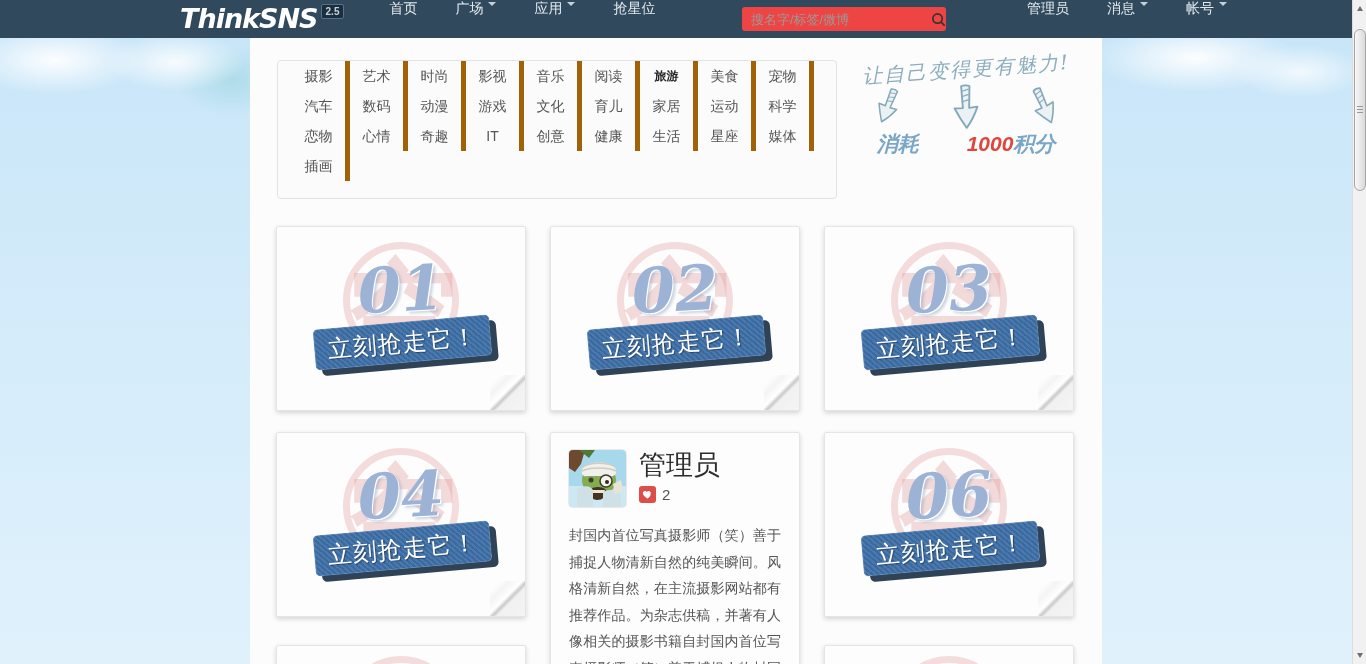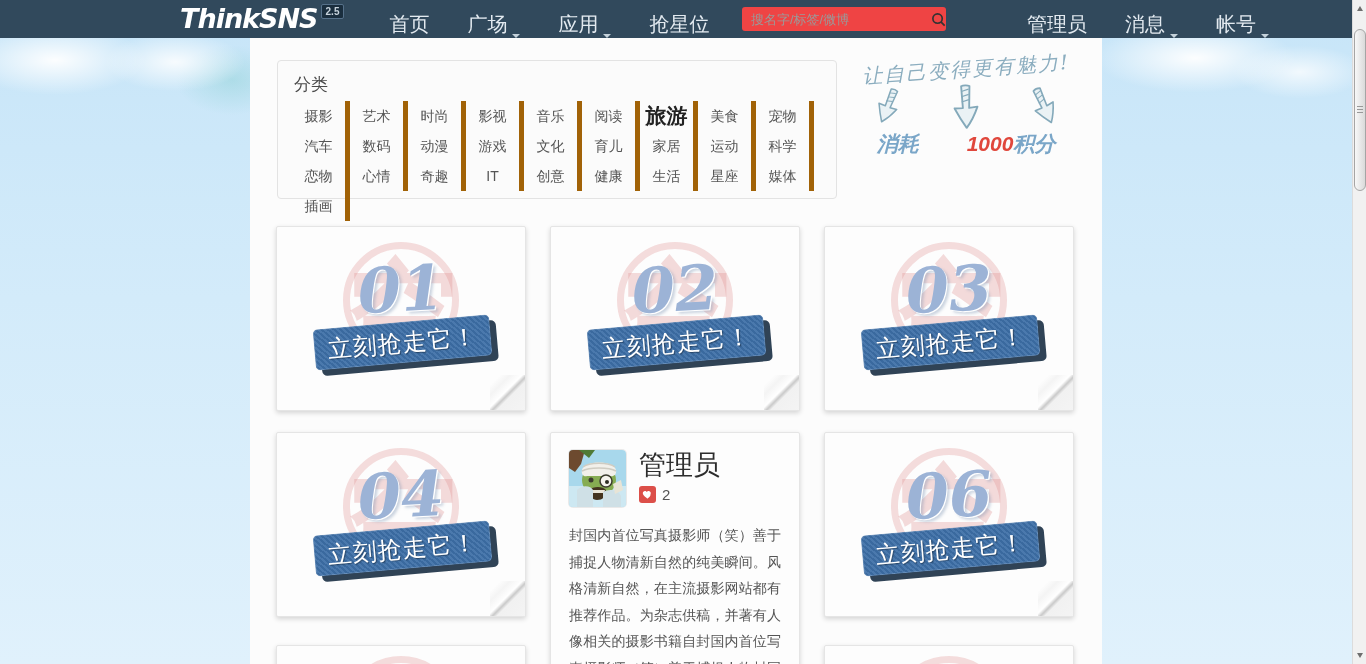--- a/index.html
+++ b/index.html
@@ -23,37 +23,37 @@
 
   
   .navbar{
     position:absolute;top:0;left:0;width:1366px;height:38px;background:#31495c;z-index:10;
     display:flex;align-items:center;color:#dfe7ee;
   }
   .logo-wrap{margin-left:180px;display:flex;align-items:flex-start;cursor:pointer;justify-content:flex-end;}
   .logo-text{font-family:"DejaVu Sans",sans-serif;font-weight:bold;font-style:italic;font-size:27px;color:#fff;letter-spacing:-1px;line-height:34px;}
   .logo-badge{margin-left:3px;margin-top:2px;background:#1a2e3e;border:1px solid #56718a;color:#c7d3dc;font-size:10px;font-weight:bold;padding:0 4px;border-radius:2px;line-height:13px;}
   .nav-menu{display:flex;margin-left:26px;height:38px;}
-  .nav-item{display:flex;align-items:flex-end;padding:0 19px;font-size:20px;color:#e3eaf0;cursor:pointer;white-space:nowrap;}
+  .nav-item{display:flex;align-items:flex-start;padding:0 19px;font-size:14px;color:#e3eaf0;cursor:pointer;white-space:nowrap;}
   .caret{width:0;height:0;border-left:4px solid transparent;border-right:4px solid transparent;border-top:4px solid #c4d1da;margin-left:5px;margin-top:2px;}
   .nav-search{position:absolute;left:742px;top:7px;width:204px;height:24px;background:#ef4444;border-radius:3px;display:flex;align-items:center;}
   .nav-search input{flex:1;border:none;outline:none;background:transparent;font-size:13px;color:#333;padding:0 4px 0 9px;font-family:inherit;}
   .nav-search input::placeholder{color:#9a9a9a;}
   .search-btn{width:26px;height:24px;display:flex;align-items:center;justify-content:center;cursor:pointer;}
   .nav-right{position:absolute;left:1008px;top:0;height:38px;display:flex;}
 
   
   .category-box{
     position:absolute;left:277px;top:60px;width:560px;height:139px;z-index:2;
     background:#fbfbfb;border:1px solid #e3e3e3;border-radius:4px;box-sizing:border-box;
   }
   .cat-title{margin:12px 0 5px 16px;font-size:17px;color:#4a4a4a;}
   .cat-items{display:flex;flex-wrap:wrap;padding:0 8px 0 14px;}
   .cat-item{width:53px;line-height:30px;font-size:14px;color:#555;text-align:center;border-right:5px solid #a16207;cursor:pointer;white-space:nowrap;}
-  .cat-item.active{font-weight:bold;color:#222;font-size:21px;}
+  .cat-item.active{font-weight:bold;color:#222;font-size:12px;}
 
   
   .promo{position:absolute;left:843px;top:56px;width:246px;z-index:2;text-align:center;}
   .promo-headline{
     font-family:"DejaVu Serif",serif;font-style:italic;white-space:nowrap;
     font-size:20px;color:#8badbf;letter-spacing:2px;transform:rotate(-4deg);
   }
   .promo-arrows{display:flex;justify-content:space-between;padding:0 28px;margin-top:0px;height:48px;}
   .promo-arrow{flex:none;}
   .promo-arrow.a1{transform:rotate(22deg) scale(.85);}
@@ -173,21 +173,20 @@
         <span class="caret"></span>
       </div>
       <div class="nav-item">
         <span>帐号</span>
         <span class="caret"></span>
       </div>
     </div>
 </div>
 
 <div class="category-box">
-  <div class="cat-title">分类</div>
   <div class="cat-items">
 
   <span class="cat-item">摄影</span>
       <span class="cat-item">艺术</span>
       <span class="cat-item">时尚</span>
       <span class="cat-item">影视</span>
       <span class="cat-item">音乐</span>
       <span class="cat-item">阅读</span>
       <span class="cat-item active">旅游</span>
       <span class="cat-item">美食</span>

